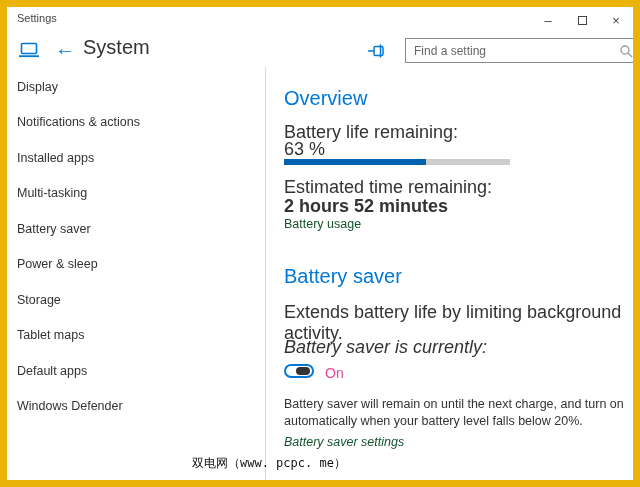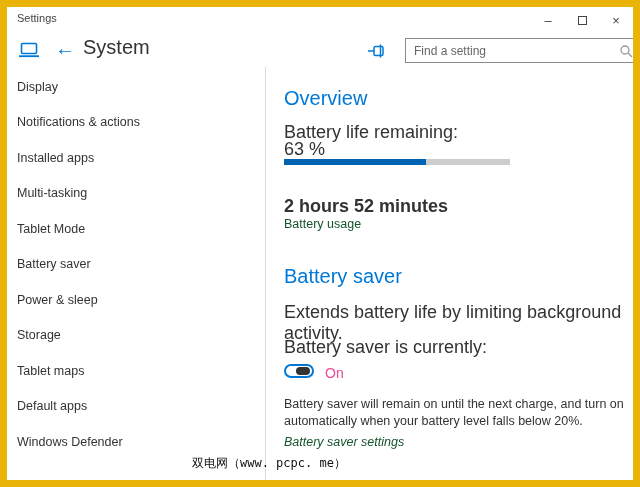--- a/index.html
+++ b/index.html
@@ -123,21 +123,20 @@
         </svg>
       </span>
     </div>
   </div>
 
   <div class="sidebar">
     <div class="sidebar-item">Display</div>
     <div class="sidebar-item">Notifications &amp; actions</div>
     <div class="sidebar-item">Installed apps</div>
     <div class="sidebar-item">Multi-tasking</div>
-    <div class="sidebar-item">Tablet Mode</div>
     <div class="sidebar-item">Battery saver</div>
     <div class="sidebar-item">Power &amp; sleep</div>
     <div class="sidebar-item">Storage</div>
     <div class="sidebar-item">Tablet maps</div>
     <div class="sidebar-item">Default apps</div>
     <div class="sidebar-item">Windows Defender</div>
   </div>
 
   <div class="divider"></div>
 
@@ -145,28 +144,29 @@
 
     <div class="section-heading" style="top:20px;">Overview</div>
 
     <div class="body-text" style="top:55px;">Battery life remaining:</div>
     <div class="body-text" style="top:72px;">63 %</div>
 
     <div class="progress-track">
       <div class="progress-fill" style="width: 63%;"></div>
     </div>
 
+    <div class="body-text" style="top:110px;">Estimated time remaining:</div>
     <div class="body-text" style="top:129px;font-weight:bold;">2 hours 52 minutes</div>
     <div class="link-text" style="top:150px;">Battery usage</div>
 
     <div class="section-heading" style="top:198px;">Battery saver</div>
 
     <div class="body-text" style="top:235px;">Extends battery life by limiting background activity.</div>
 
-    <div class="body-text" style="top:270px;">Battery saver is currently:</div>
+    <div class="body-text" style="top:270px;font-style:italic;">Battery saver is currently:</div>
 
     <div class="toggle">
       <div class="toggle-knob"></div>
     </div>
     <div class="toggle-label">On</div>
 
     <div class="note-text">Battery saver will remain on until the next charge, and turn on automatically when your battery level falls below 20%.</div>
 
     <div class="link-text" style="top:368px;font-style:italic;">Battery saver settings</div>
   </div>

